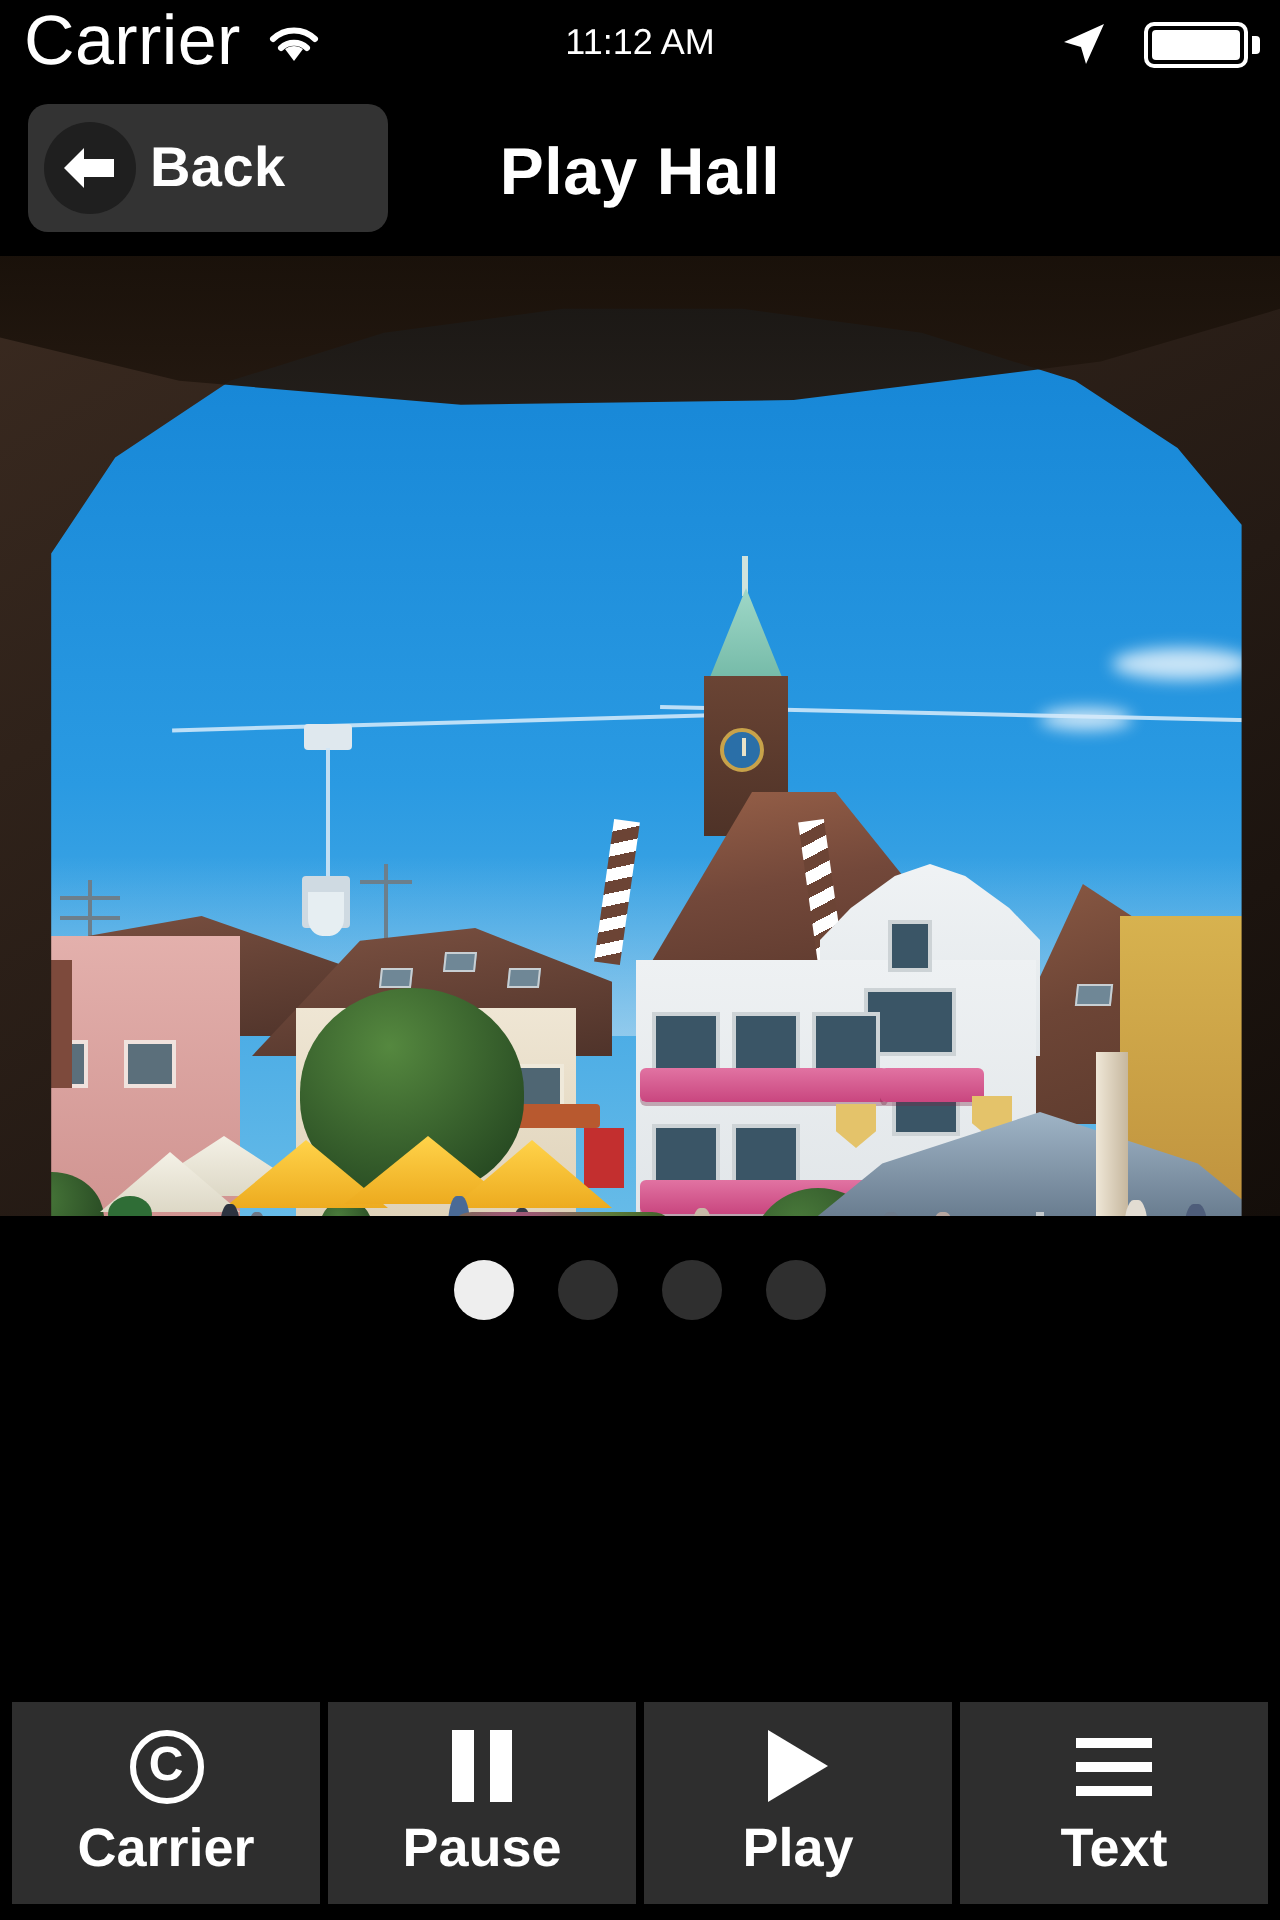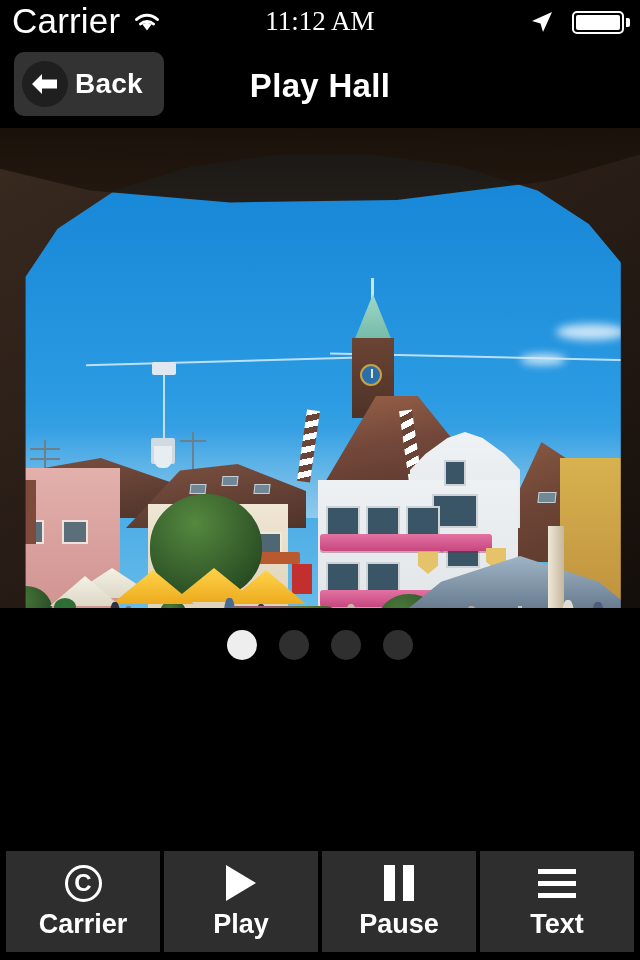--- a/index.html
+++ b/index.html
@@ -16,41 +16,41 @@
     position: absolute; top: 0; left: 0; width: 640px; height: 44px;
     color: #fff;
   }
   .sb-carrier {
     position: absolute; left: 12px; top: 4px;
     font-size: 35px; letter-spacing: 0.2px; line-height: 34px;
   }
   .sb-wifi { position: absolute; left: 132px; top: 10px; width: 30px; height: 22px; }
   .sb-time {
     position: absolute; left: 0; right: 0; top: 4px; text-align: center;
-    font-size: 27px; line-height: 34px; font-weight: 400; font-family: Liberation Serif, serif;
+    font-size: 18px; line-height: 34px; font-weight: 400;
   }
   .sb-loc { position: absolute; right: 86px; top: 10px; width: 24px; height: 24px; }
   .sb-batt {
     position: absolute; right: 16px; top: 11px; width: 52px; height: 23px;
     border: 2px solid #fff; border-radius: 5px; padding: 2px;
   }
   .sb-batt-fill { width: 100%; height: 100%; background: #fff; border-radius: 2px; }
   .sb-batt-cap {
     position: absolute; right: 10px; top: 18px; width: 4px; height: 9px;
     background: #fff; border-radius: 0 2px 2px 0;
   }
 
   
   .navbar {
     position: absolute; top: 44px; left: 0; width: 640px; height: 84px;
     background: #000;
   }
   .back-btn {
     position: absolute; left: 14px; top: 8px;
-    width: 150px; height: 64px;
+    width: 180px; height: 64px;
     background: #333333; border-radius: 10px;
     display: flex; align-items: center;
   }
   .back-circle {
     width: 46px; height: 46px; border-radius: 50%;
     background: #1f1f1f; margin-left: 8px;
     display: flex; align-items: center; justify-content: center;
     flex: 0 0 auto;
   }
   .back-label {
@@ -456,32 +456,32 @@
 
   <div class="toolbar">
     <div class="tb-btn">
       <div class="tb-icon">
         <div class="icon-copyright">C</div>
       </div>
       <div class="tb-label">Carrier</div>
     </div>
     <div class="tb-btn">
       <div class="tb-icon">
-        <div class="icon-play"></div>
-      </div>
-      <div class="tb-label">Play</div>
-    </div>
-    <div class="tb-btn">
-      <div class="tb-icon">
         <div class="icon-pause">
             <span></span>
             <span></span>
           </div>
       </div>
       <div class="tb-label">Pause</div>
+    </div>
+    <div class="tb-btn">
+      <div class="tb-icon">
+        <div class="icon-play"></div>
+      </div>
+      <div class="tb-label">Play</div>
     </div>
     <div class="tb-btn">
       <div class="tb-icon">
         <div class="icon-text">
             <span></span>
             <span></span>
             <span></span>
           </div>
       </div>
       <div class="tb-label">Text</div>

